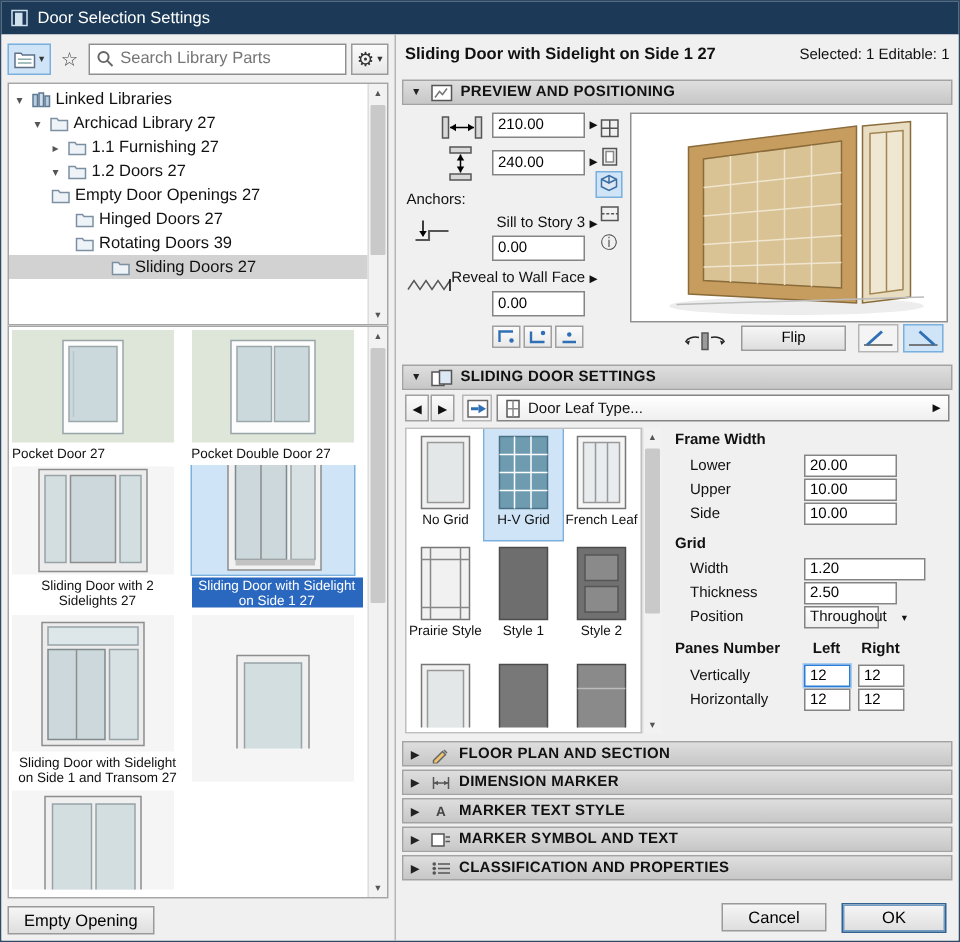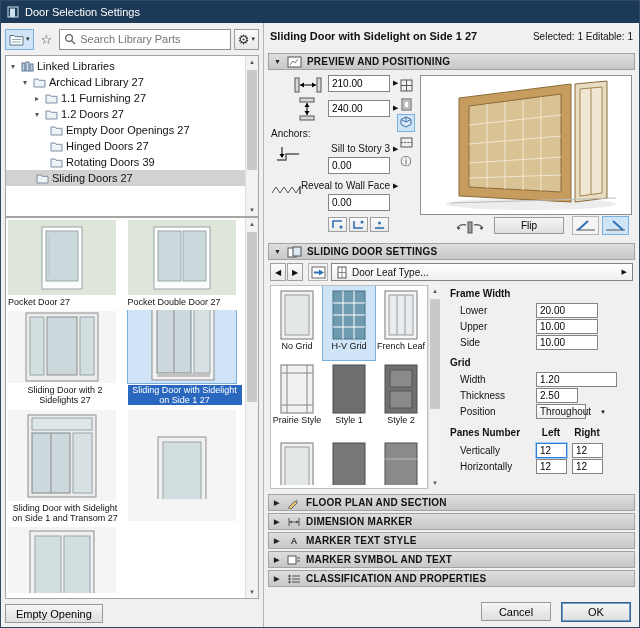--- a/index.html
+++ b/index.html
@@ -153,45 +153,45 @@
         </div>
         <div class="tree-row" style="padding-left:26px">
           <span class="exp">▾</span>
           <span>
               <svg width="13" height="11" viewBox="0 0 13 11">
                 <path d="M1 2h4l1 1.3h6V10H1z" fill="#eef3f8" stroke="#7d8fa3"></path>
               </svg>
             </span>
           <span>1.2 Doors 27</span>
         </div>
+        <div class="tree-row" style="padding-left:28px">
+          <span>
+              <svg width="13" height="11" viewBox="0 0 13 11">
+                <path d="M1 2h4l1 1.3h6V10H1z" fill="#eef3f8" stroke="#7d8fa3"></path>
+              </svg>
+            </span>
+          <span>Empty Door Openings 27</span>
+        </div>
         <div class="tree-row" style="padding-left:44px">
           <span>
               <svg width="13" height="11" viewBox="0 0 13 11">
                 <path d="M1 2h4l1 1.3h6V10H1z" fill="#eef3f8" stroke="#7d8fa3"></path>
               </svg>
             </span>
-          <span>Empty Door Openings 27</span>
+          <span>Hinged Doors 27</span>
         </div>
         <div class="tree-row" style="padding-left:44px">
           <span>
               <svg width="13" height="11" viewBox="0 0 13 11">
                 <path d="M1 2h4l1 1.3h6V10H1z" fill="#eef3f8" stroke="#7d8fa3"></path>
               </svg>
             </span>
-          <span>Hinged Doors 27</span>
-        </div>
-        <div class="tree-row" style="padding-left:44px">
-          <span>
-              <svg width="13" height="11" viewBox="0 0 13 11">
-                <path d="M1 2h4l1 1.3h6V10H1z" fill="#eef3f8" stroke="#7d8fa3"></path>
-              </svg>
-            </span>
           <span>Rotating Doors 39</span>
         </div>
-        <div class="tree-row selected" style="padding-left:30px">
+        <div class="tree-row selected" style="padding-left:68px">
           <span>
               <svg width="13" height="11" viewBox="0 0 13 11">
                 <path d="M1 2h4l1 1.3h6V10H1z" fill="#eef3f8" stroke="#7d8fa3"></path>
               </svg>
             </span>
           <span>Sliding Doors 27</span>
         </div>
         <div class="vscroll">
           <div class="sb-btn">▴</div>
           <div class="sb-track">
@@ -579,21 +579,21 @@
           <input class="sfld" style="left: 88px; top: 18px; width: 62px;" value="20.00">
           <span class="lbl" style="left:12px;top:36px">Upper</span>
           <input class="sfld" style="left: 88px; top: 34px; width: 62px;" value="10.00">
           <span class="lbl" style="left:12px;top:52px">Side</span>
           <input class="sfld" style="left: 88px; top: 50px; width: 62px;" value="10.00">
 
           <span class="lbl b" style="left:2px;top:72px">Grid</span>
           <span class="lbl" style="left:12px;top:89px">Width</span>
           <input class="sfld" style="left: 88px; top: 87px; width: 81px;" value="1.20">
           <span class="lbl" style="left:12px;top:105px">Thickness</span>
-          <input class="sfld" style="left: 88px; top: 103px; width: 42px;" value="2.50">
+          <input class="sfld" style="left: 88px; top: 103px; width: 62px;" value="2.50">
           <span class="lbl" style="left:12px;top:121px">Position</span>
           <div class="ddl" style="left:88px;top:119px;width:50px;height:15px;font-size:10px;padding:0 3px">
             <span>Throughout</span>
             <span class="grow"></span>
             <span style="font-size:7px">▾</span>
           </div>
 
           <span class="lbl b" style="left:2px;top:142px">Panes Number</span>
           <span class="lbl b" style="left:88px;top:142px;width:30px;text-align:center">Left</span>
           <span class="lbl b" style="left:124px;top:142px;width:30px;text-align:center">Right</span>

